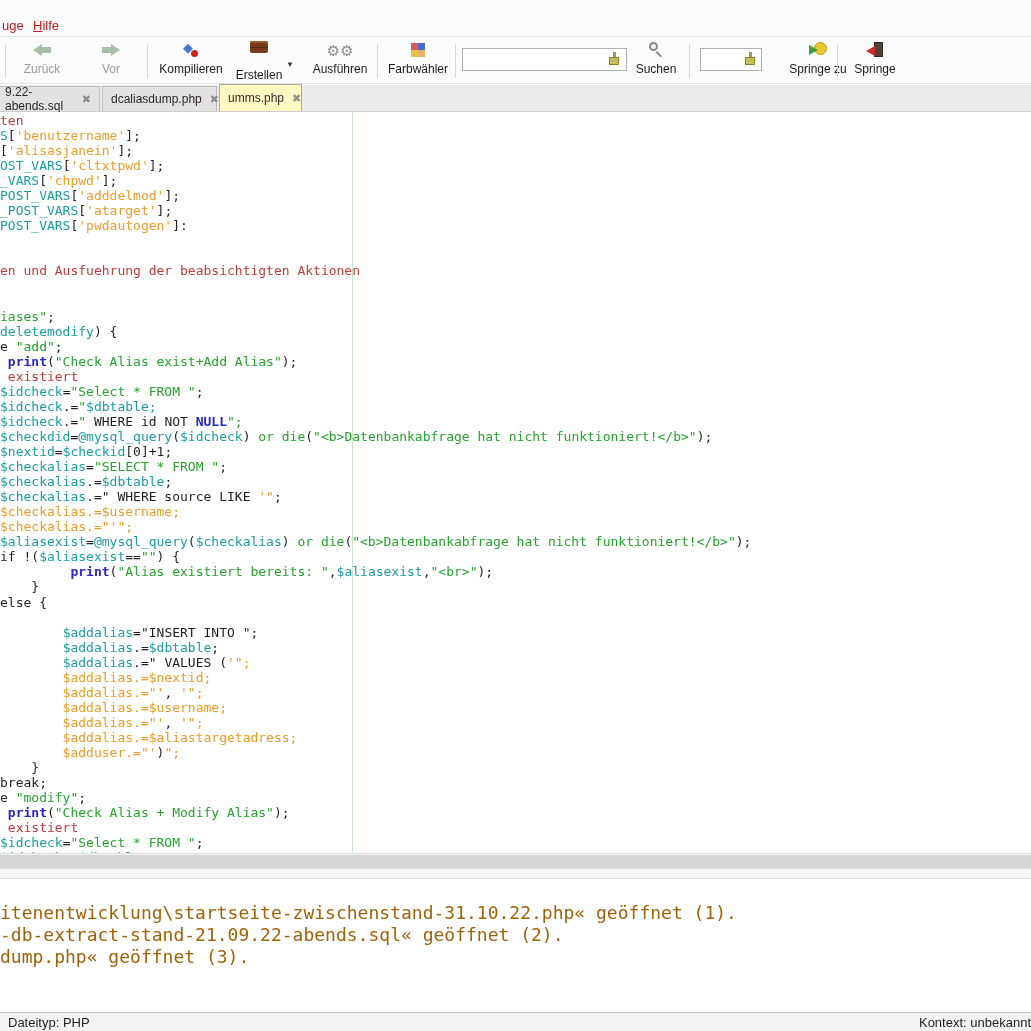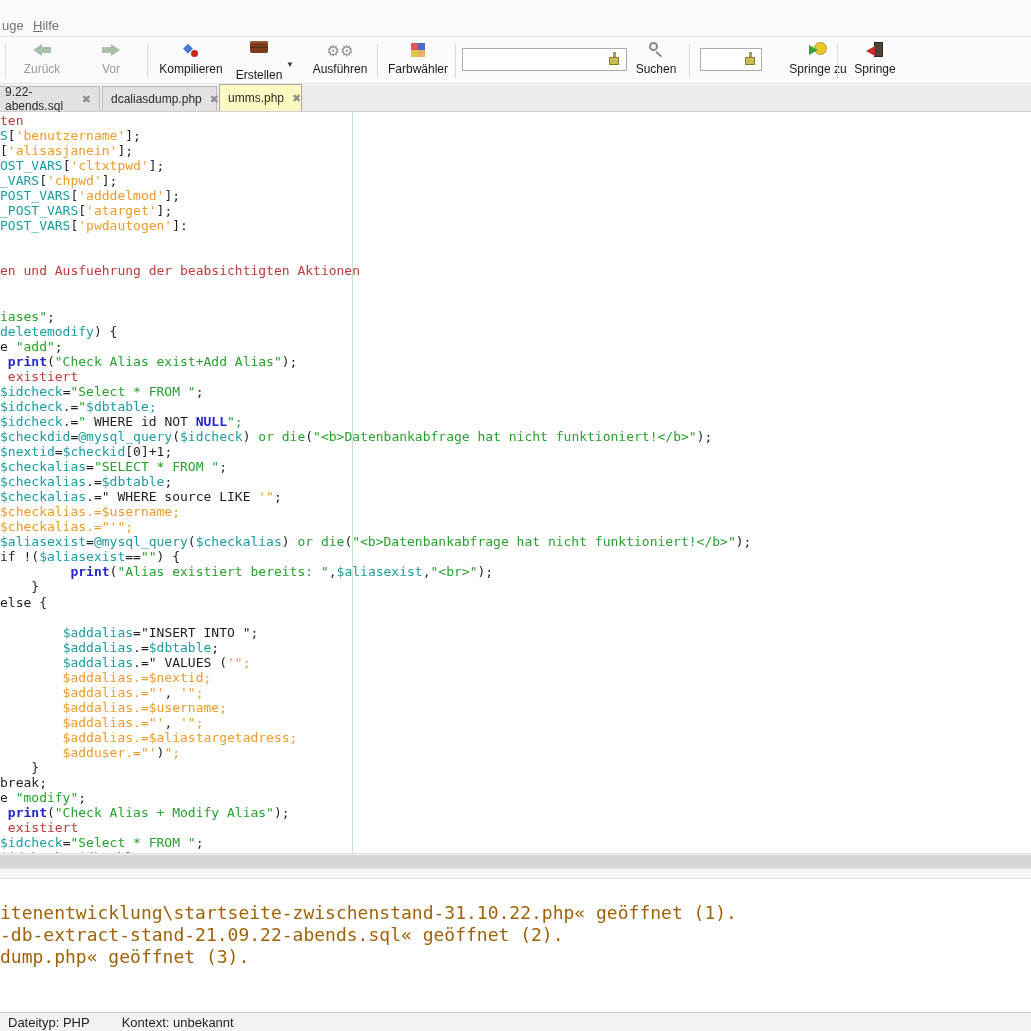--- a/index.html
+++ b/index.html
@@ -2,21 +2,21 @@
 <html><head>
 <meta charset="utf-8">
 <style>
   * { margin:0; padding:0; box-sizing:border-box; }
   html,body { width:1031px; height:1031px; }
   body { font-family:"Liberation Sans", sans-serif; background:#ffffff; position:relative; overflow:hidden; }
   #app { position:absolute; inset:0; width:1031px; height:1031px; background:#fff; }
 
   
   .menubar { position:absolute; left:0; top:0; width:100%; height:37px; background:#fbfbfb; border-bottom:1px solid #e8e8e8; }
-  .menu-item { position:absolute; top:18px; font-size:13px; color:#737373; }
+  .menu-item { position:absolute; top:18px; font-size:13px; color:#b91c1c; }
   .menu-accel { text-decoration:underline; }
 
   
   .toolbar { position:absolute; left:0; top:38px; width:100%; height:46px; background:#fbfbfb; border-bottom:1px solid #e3e3e3; }
   .tb-sep { position:absolute; top:6px; width:1px; height:34px; background:#d9d9d9; }
   .tb-btn { position:absolute; top:2px; height:42px; display:flex; flex-direction:column; align-items:center; justify-content:flex-start; cursor:default; }
   .tb-btn .ico { height:20px; display:flex; align-items:center; justify-content:center; }
   .tb-btn .lbl { font-size:12px; color:#1a1a1a; margin-top:2px; white-space:nowrap; }
   .tb-btn.disabled .lbl { color:#9a9a9a; }
   .tb-input { position:absolute; top:10px; height:23px; border:1px solid #adadad; background:#fff; font-size:12px; padding:2px 18px 2px 4px; font-family:"Liberation Sans",sans-serif; }
@@ -72,21 +72,21 @@
   .c-org { color:#ee9b28; }
   .c-red { color:#c03a3a; }
   .c-kw { color:#2525cb; font-weight:bold; }
 
   
   .hscroll { position:absolute; left:0; top:853px; width:100%; height:15px; background:#f0f0f0; border-top:1px solid #e0e0e0; }
   .hscroll .thumb { position:absolute; left:0; top:1px; height:13px; width:100%; background:#d6d6d6; }
   .splitter { position:absolute; left:0; top:868px; width:100%; height:11px; background:#f6f6f6; border-top:1px solid #dedede; border-bottom:1px solid #dedede; }
   .messages { position:absolute; left:0; top:880px; width:100%; height:132px; background:#ffffff; padding:22px 0 0 0; }
   .msg-line { font-family:"DejaVu Sans Mono", monospace; font-size:18px; line-height:22px; color:#a16207; white-space:pre; }
-  .statusbar { position:absolute; left:0; top:1012px; width:100%; height:19px; background:#f2f2f2; border-top:1px solid #c9c9c9; display:flex; align-items:center; }
+  .statusbar { position:absolute; left:0; top:1012px; width:100%; height:19px; background:#f2f2f2; border-top:1px solid #c9c9c9; display:flex; align-items:center;justify-content:space-between; }
   .statusbar .field { font-size:13px; color:#1f1f1f; }
   .sb-filetype { margin-left:8px; }
   .sb-context { margin-left:32px; }
 </style>
 </head>
 <body>
 
 <div id="app">
 
   <div class="menubar">

